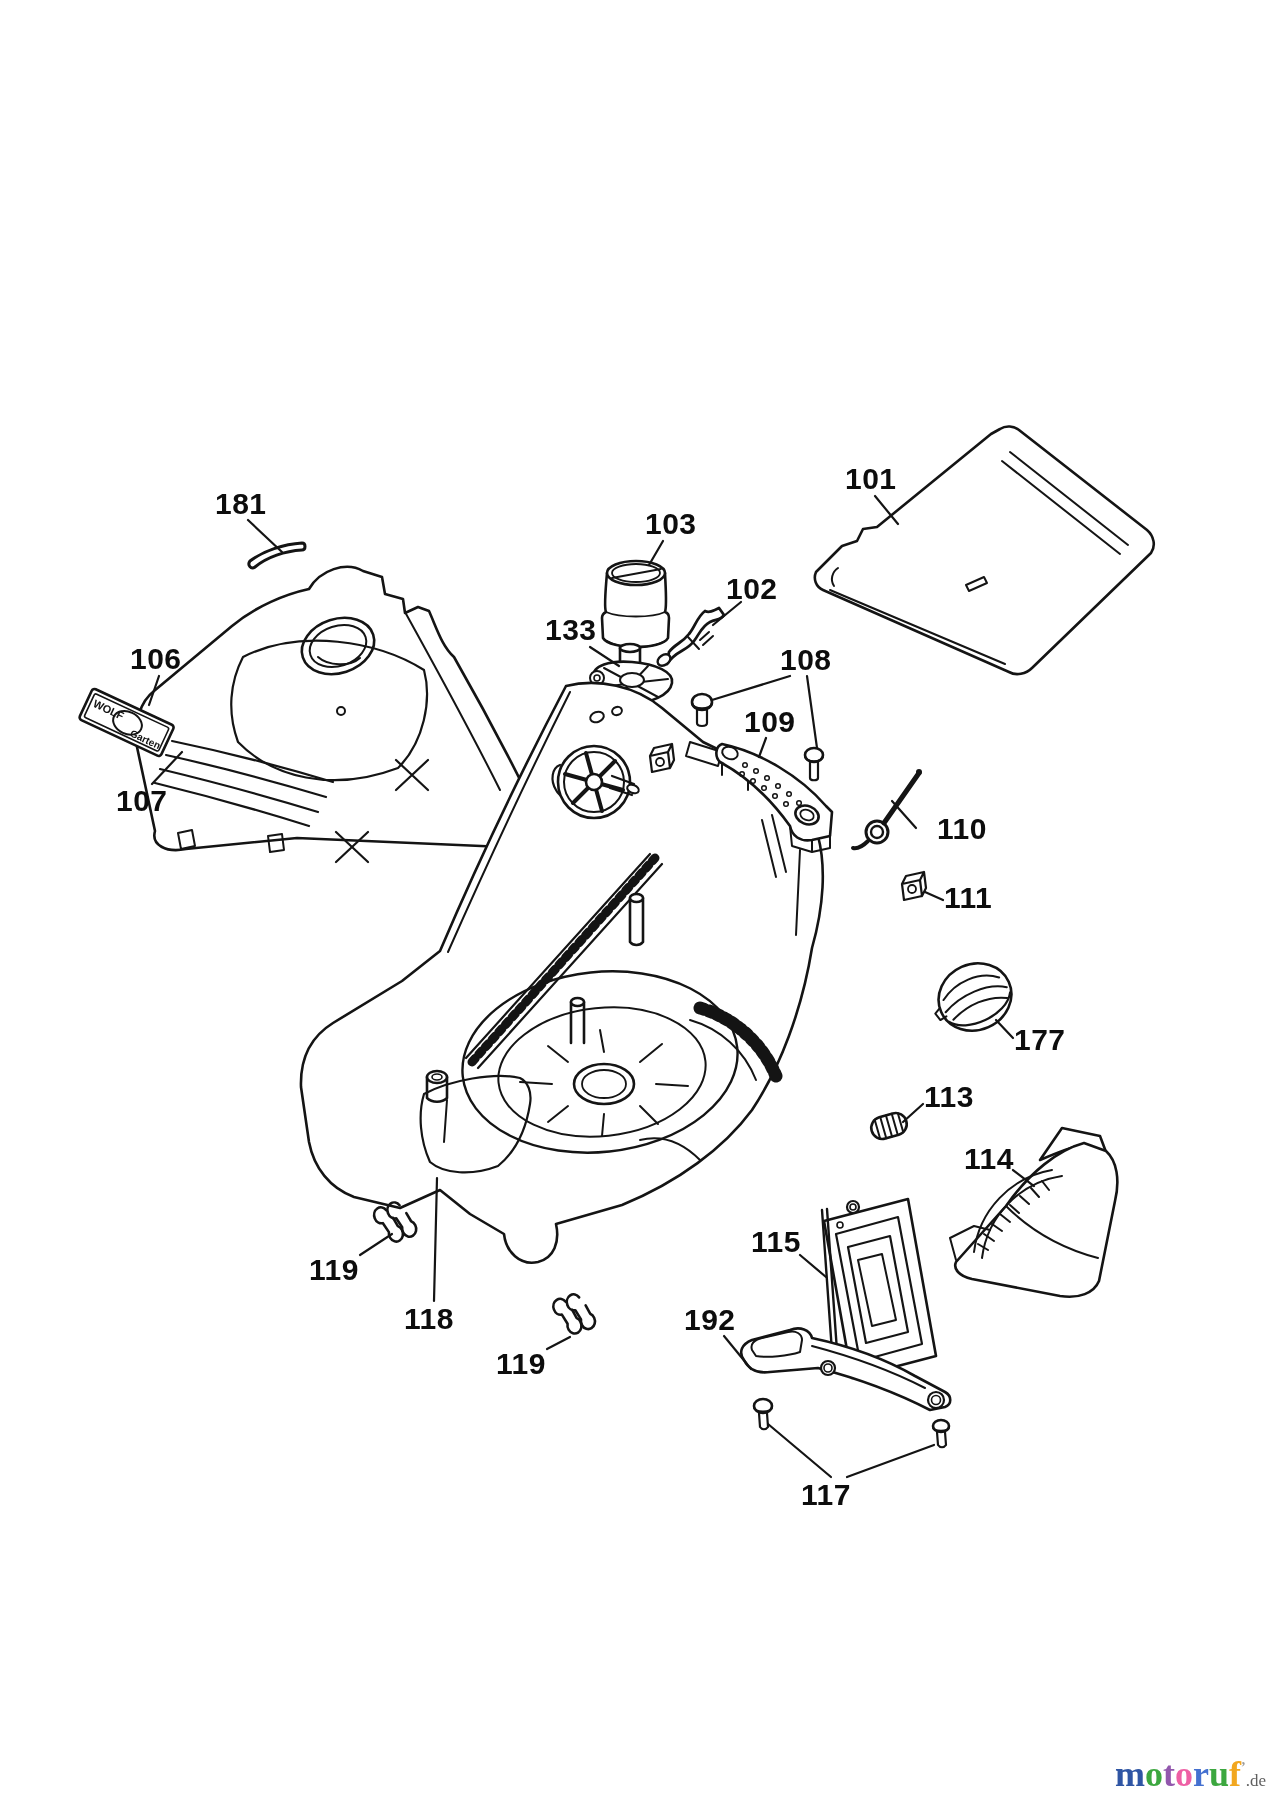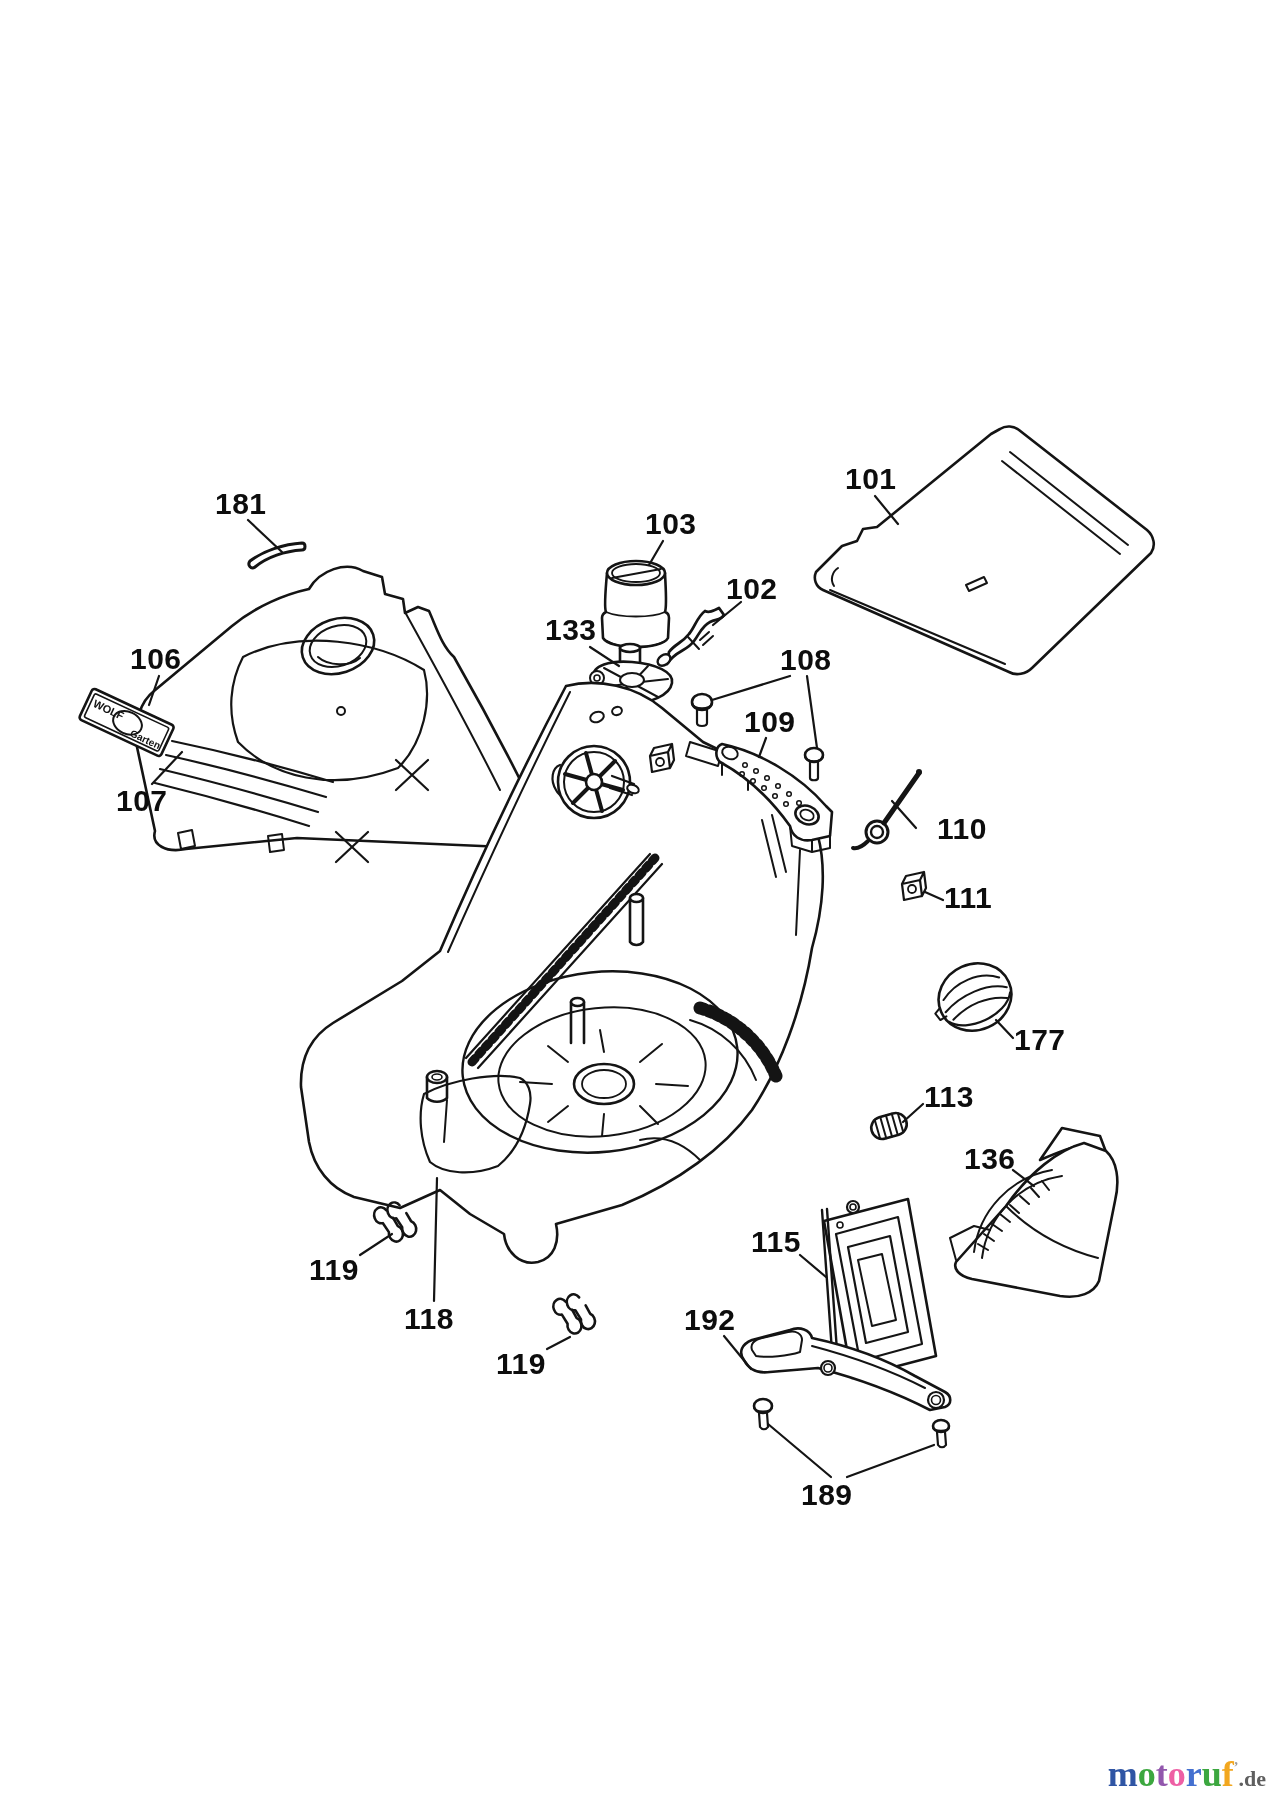--- a/index.html
+++ b/index.html
@@ -4,21 +4,21 @@
 <style>
   html,body{margin:0;padding:0;background:#fff;}
   .stage{position:relative;width:1272px;height:1800px;background:#ffffff;overflow:hidden;
          font-family:"Liberation Sans",sans-serif;}
   .art{position:absolute;left:0;top:0;}
   .plabel{position:absolute;font-family:"Liberation Sans",sans-serif;font-weight:bold;
           font-size:30px;color:#0d0d0d;letter-spacing:.5px;white-space:nowrap;line-height:1;}
   .watermark{position:absolute;left:1040px;top:1756px;width:226px;text-align:right;
              font-family:"Liberation Serif",serif;font-weight:bold;font-size:36px;line-height:1;}
   .watermark .tick{font-size:14px;vertical-align:14px;}
-  .watermark .suffix{font-size:22px;font-weight:bold;}
+  .watermark .suffix{font-size:17px;font-weight:normal;}
 </style>
 </head>
 <body>
 
 <div class="stage">
 
 <svg class="art" width="1272" height="1800" viewBox="0 0 1272 1800" fill="none" stroke="#141414" stroke-width="2.6" stroke-linecap="round" stroke-linejoin="round">
 
   <defs>
     <g id="clip119">
@@ -291,24 +291,24 @@
 <div class="plabel" style="left:545px;top:615px">133</div>
 <div class="plabel" style="left:215px;top:489px">181</div>
 <div class="plabel" style="left:130px;top:644px">106</div>
 <div class="plabel" style="left:116px;top:786px">107</div>
 <div class="plabel" style="left:780px;top:645px">108</div>
 <div class="plabel" style="left:744px;top:707px">109</div>
 <div class="plabel" style="left:937px;top:814px">110</div>
 <div class="plabel" style="left:944px;top:883px">111</div>
 <div class="plabel" style="left:1014px;top:1025px">177</div>
 <div class="plabel" style="left:924px;top:1082px">113</div>
-<div class="plabel" style="left:964px;top:1144px">136</div>
+<div class="plabel" style="left:964px;top:1144px">114</div>
 <div class="plabel" style="left:751px;top:1227px">115</div>
 <div class="plabel" style="left:684px;top:1305px">192</div>
-<div class="plabel" style="left:801px;top:1480px">189</div>
+<div class="plabel" style="left:801px;top:1480px">117</div>
 <div class="plabel" style="left:404px;top:1304px">118</div>
 <div class="plabel" style="left:309px;top:1255px">119</div>
 <div class="plabel" style="left:496px;top:1349px">119</div>
 
 <div class="watermark">
   <span><span style="color: rgb(47, 85, 164);">m</span><span style="color: rgb(60, 167, 63);">o</span><span style="color: rgb(146, 87, 173);">t</span><span style="color: rgb(238, 95, 164);">o</span><span style="color: rgb(68, 112, 208);">r</span><span style="color: rgb(60, 167, 63);">u</span><span style="color: rgb(242, 167, 31);">f</span></span><span class="tick" style="color: rgb(154, 154, 154);">’</span><span class="suffix" style="color: rgb(95, 95, 95);">.de</span>
 </div>
 
 </div>
 

